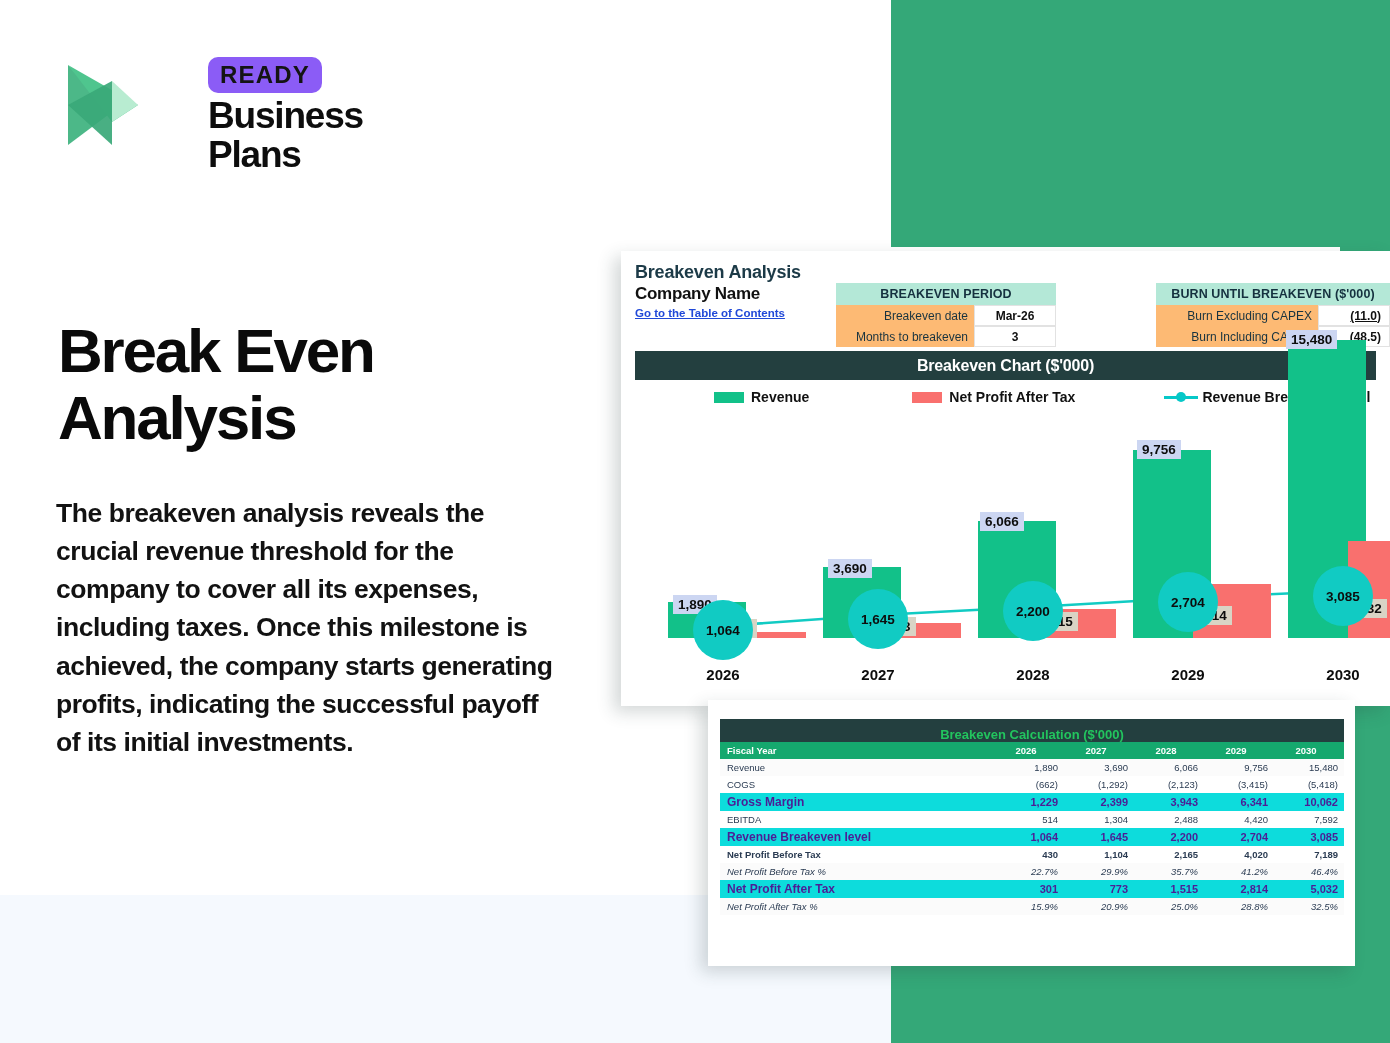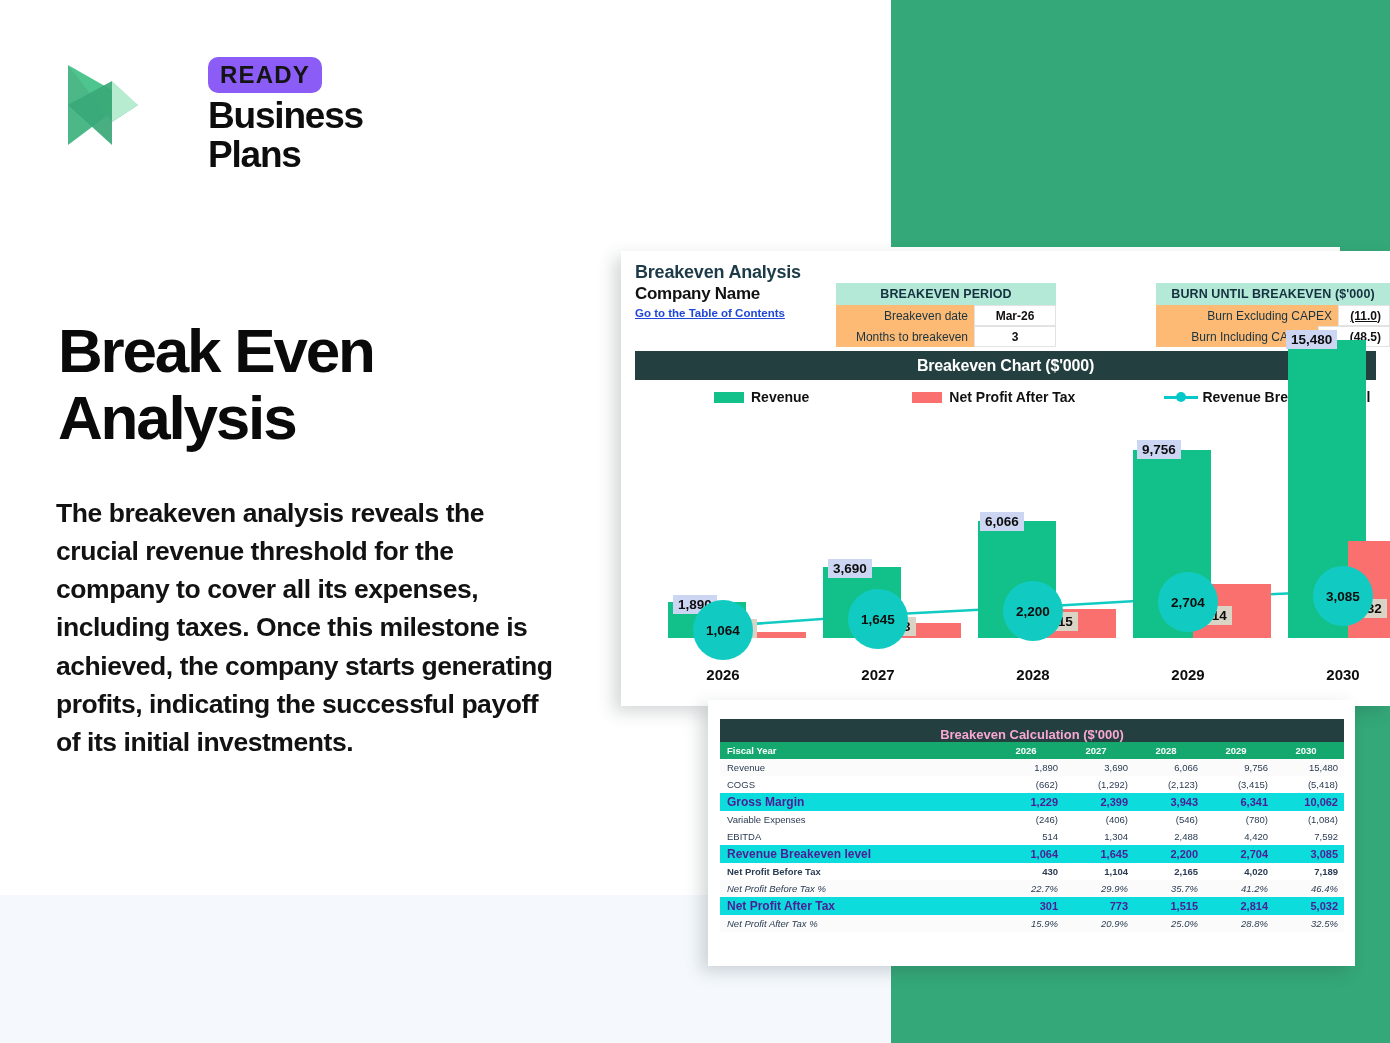--- a/index.html
+++ b/index.html
@@ -136,21 +136,21 @@
   .be-line{ position:absolute; left:0; top:0; width:741px; height:277px; }
 
   
   .table-card{
     position:absolute; left:708px; top:700px; width:647px; height:266px;
     background:#ffffff;
     box-shadow:-7px 6px 16px rgba(40,60,60,.20);
   }
   .tbl-banner{
     position:absolute; left:12px; top:19px; width:624px; height:31px;
-    background:#233f3f; color:#f9a8d4;
+    background:#233f3f; color:#22c55e;
     font-size:13px; font-weight:bold;
     display:flex; align-items:center; justify-content:center;
   }
   table.calc{
     position:absolute; left:12px; top:42px; width:624px;
     border-collapse:collapse; table-layout:fixed;
   }
   table.calc col.c0{ width:274px; }
   table.calc col.cn{ width:70px; }
   table.calc th, table.calc td{
@@ -212,21 +212,21 @@
     <div class="kpi-row">
       <div class="kpi-label">Months to breakeven</div>
       <div class="kpi-value" style="width:82px;">3</div>
     </div>
   </div>
 
   <div class="kpi" style="left:535px; top:32px; width:234px;">
     <div class="kpi-title">BURN UNTIL BREAKEVEN ($'000)</div>
     <div class="kpi-row">
       <div class="kpi-label">Burn Excluding CAPEX</div>
-      <div class="kpi-value right" style="width:52px;text-decoration:underline;">(11.0)</div>
+      <div class="kpi-value right" style="width:72px;text-decoration:underline;">(11.0)</div>
     </div>
     <div class="kpi-row">
       <div class="kpi-label">Burn Including CAPEX</div>
       <div class="kpi-value right" style="width:72px;">(48.5)</div>
     </div>
   </div>
 
   <div class="chart-banner">Breakeven Chart ($'000)</div>
 
   <div class="legend">
@@ -340,28 +340,20 @@
         </tr>
         <tr class="hl">
           <td class="lab">Gross Margin</td>
           <td class="">1,229</td>
           <td class="">2,399</td>
           <td class="">3,943</td>
           <td class="">6,341</td>
           <td class="">10,062</td>
         </tr>
         <tr class="plain alt">
-          <td class="lab indent1">Variable Expenses</td>
-          <td class="">(246)</td>
-          <td class="">(406)</td>
-          <td class="">(546)</td>
-          <td class="">(780)</td>
-          <td class="">(1,084)</td>
-        </tr>
-        <tr class="plain alt">
           <td class="lab indent1">EBITDA</td>
           <td class="">514</td>
           <td class="">1,304</td>
           <td class="">2,488</td>
           <td class="">4,420</td>
           <td class="">7,592</td>
         </tr>
         <tr class="hl">
           <td class="lab">Revenue Breakeven level</td>
           <td class="">1,064</td>

